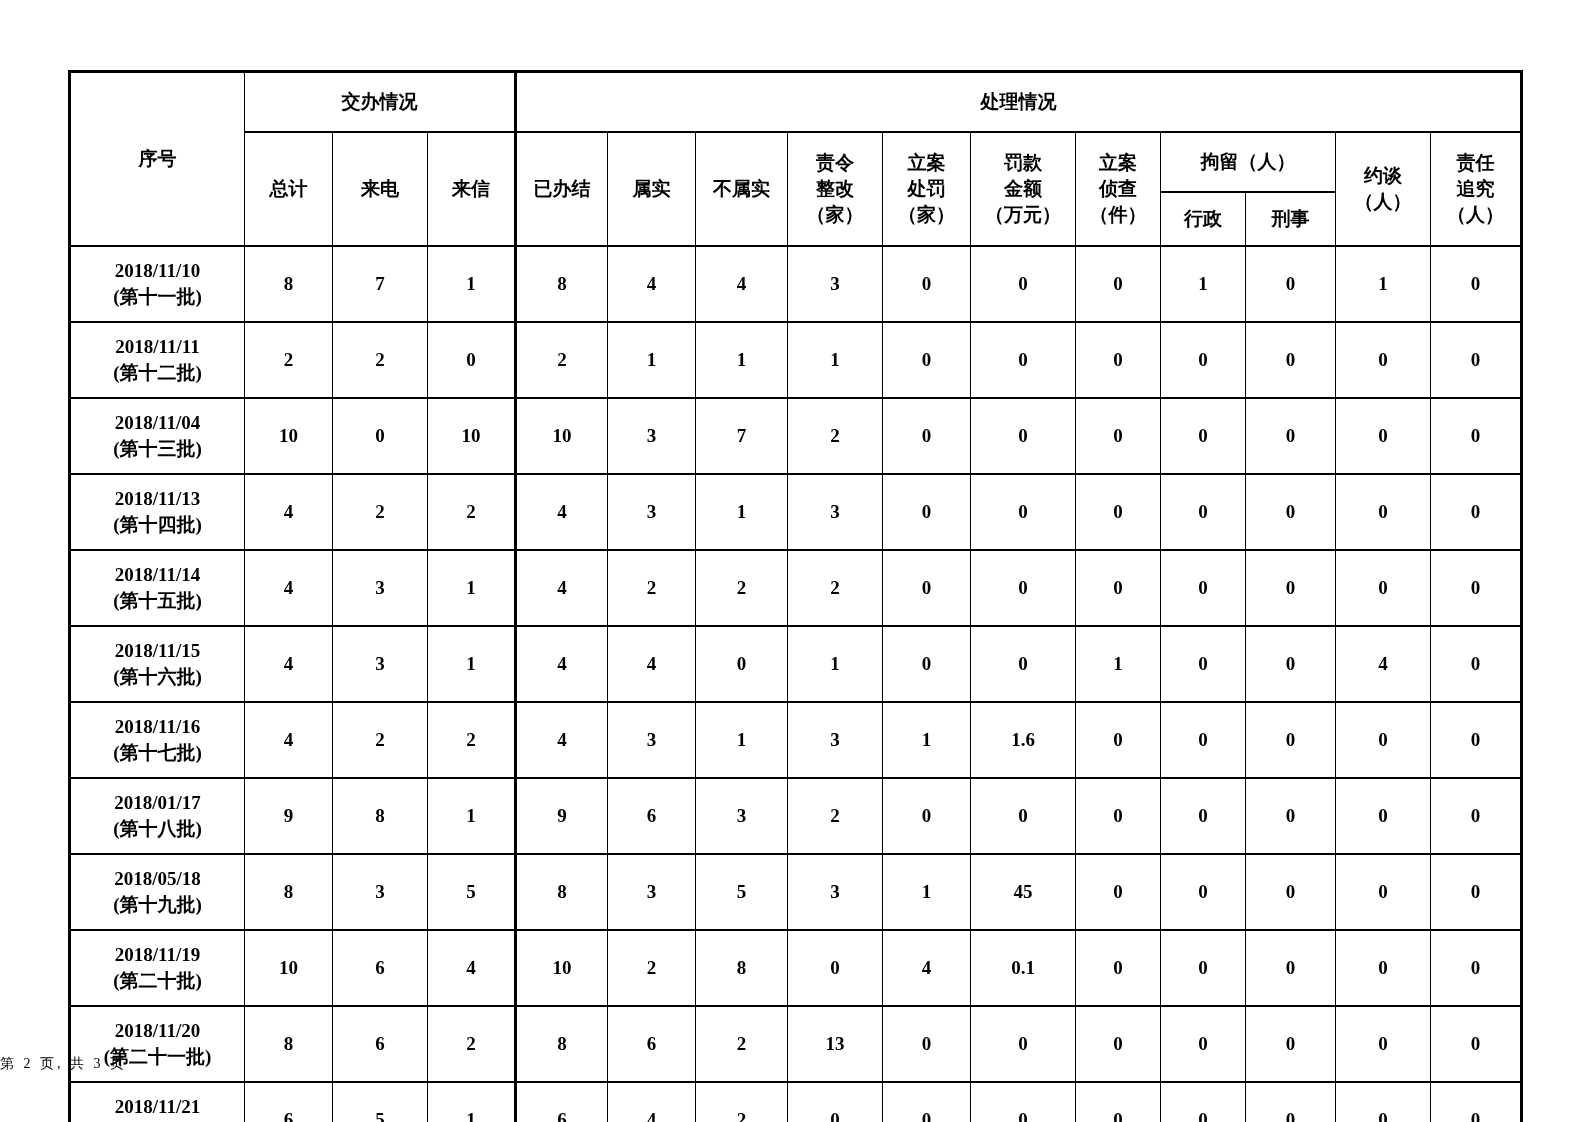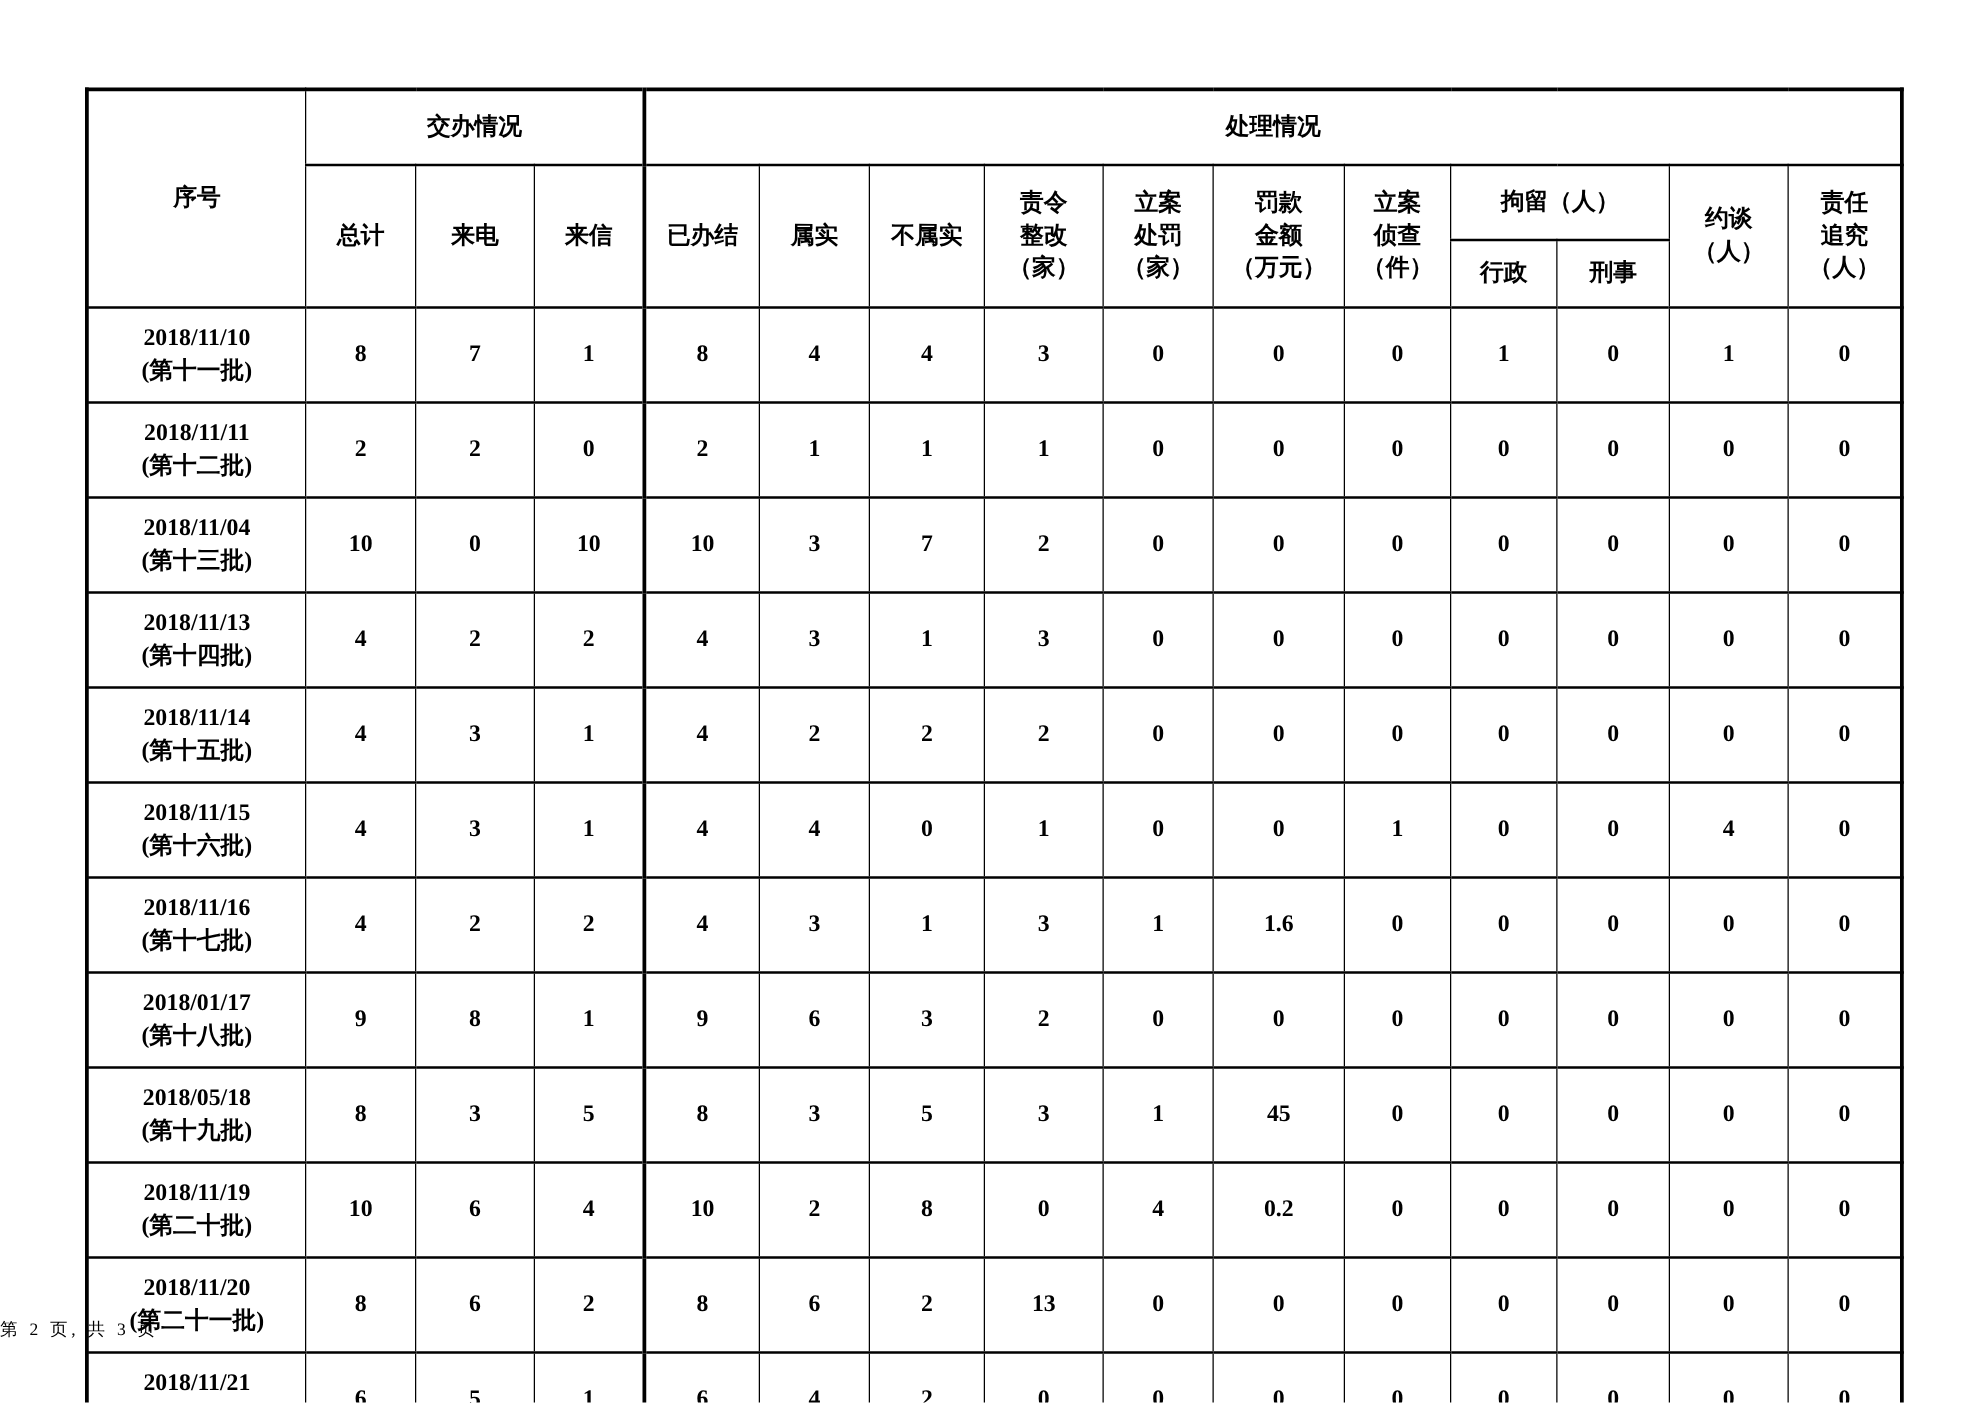--- a/index.html
+++ b/index.html
@@ -283,21 +283,21 @@
           <td class="rowlabel">2018/11/19
 (第二十批)</td>
           <td class="num">10</td>
           <td class="num">6</td>
           <td class="num">4</td>
           <td class="num group-divider">10</td>
           <td class="num">2</td>
           <td class="num">8</td>
           <td class="num">0</td>
           <td class="num">4</td>
-          <td class="num">0.2</td>
+          <td class="num">0.1</td>
           <td class="num">0</td>
           <td class="num">0</td>
           <td class="num">0</td>
           <td class="num">0</td>
           <td class="num">0</td>
         </tr>
         <tr>
           <td class="rowlabel">2018/11/20
 (第二十一批)</td>
           <td class="num">8</td>

